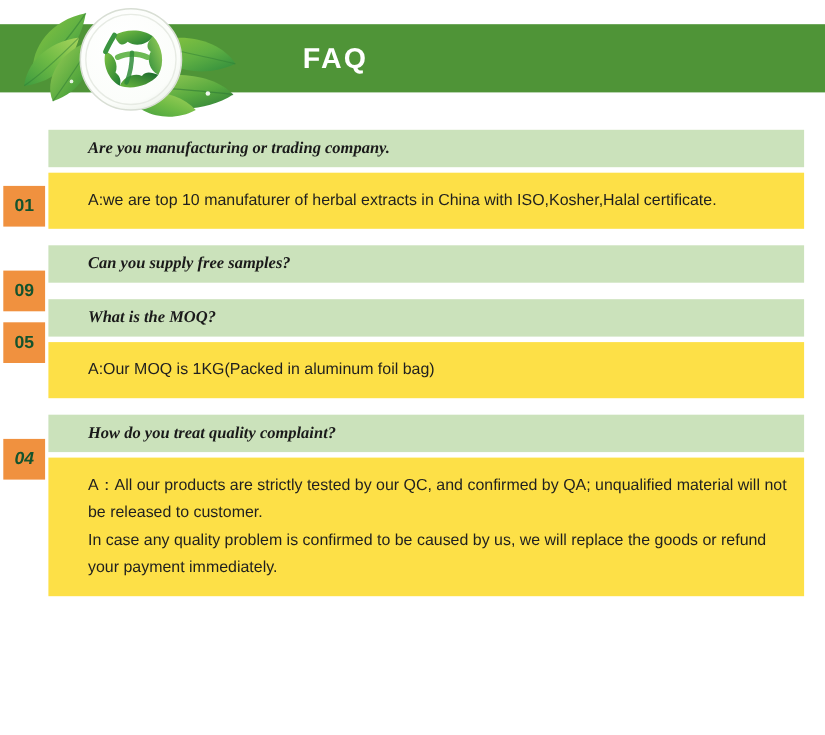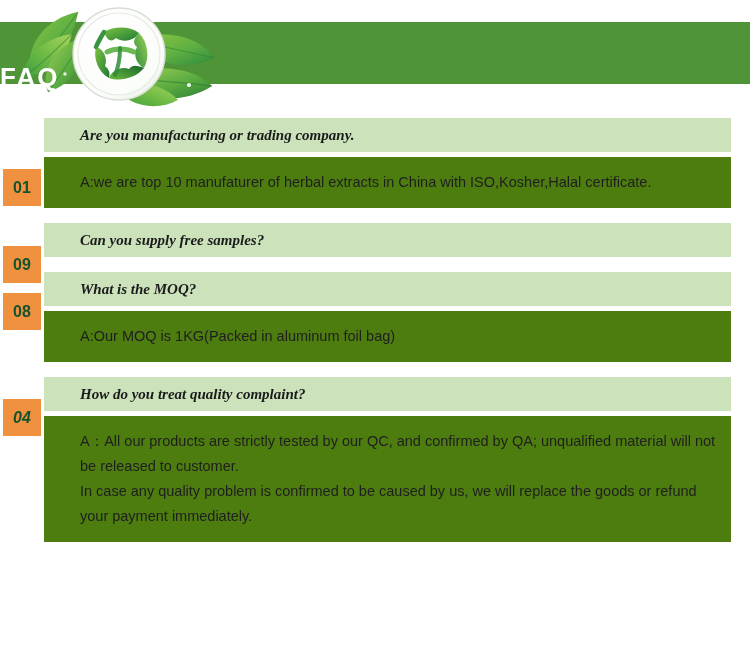--- a/index.html
+++ b/index.html
@@ -27,27 +27,26 @@
     top: 22px;
     width: 750px;
     height: 62px;
     background: #4f9437;
   }
   .header-title {
     position: absolute;
     left: 0;
     top: 36px;
     width: 610px;
-    text-align: left;
+    text-align: center;
     color: #ffffff;
     font-size: 26px;
     font-weight: bold;
     letter-spacing: 2px;
     line-height: 34px;
-    margin-top: 24px;
   }
 
   
   .logo-wrap {
     position: absolute;
     left: 8px;
     top: 0px;
     width: 225px;
     height: 115px;
   }
@@ -93,21 +92,21 @@
     font-size: 15px;
     font-weight: bold;
     font-style: italic;
     color: #1a1a1a;
     line-height: 20px;
   }
   .faq-answer {
     margin-left: 44px;
     margin-right: 19px;
     margin-top: 5px;
-    background: #4d7c0f;
+    background: #fde047;
     box-sizing: border-box;
     padding: 13px 12px 13px 36px;
   }
   .faq-answer-text {
     font-size: 14.5px;
     color: #1f1f1f;
     line-height: 25px;
     white-space: pre-line;
   }
 </style>
@@ -205,21 +204,21 @@
   </div>
 
   <div class="faq-item">
     <div class="faq-badge" style="top:23px;">09</div>
     <div class="faq-question">
       <span class="faq-question-text">Can you supply free samples?</span>
     </div>
   </div>
 
   <div class="faq-item">
-    <div class="faq-badge" style="top:21px;">08</div>
+    <div class="faq-badge" style="top:21px;">05</div>
     <div class="faq-question">
       <span class="faq-question-text">What is the MOQ?</span>
     </div>
     <div class="faq-answer">
       <span class="faq-answer-text">A:Our MOQ is 1KG(Packed in aluminum foil bag)</span>
     </div>
   </div>
 
   <div class="faq-item">
     <div class="faq-badge" style="top:22px;font-style:italic;">04</div>

